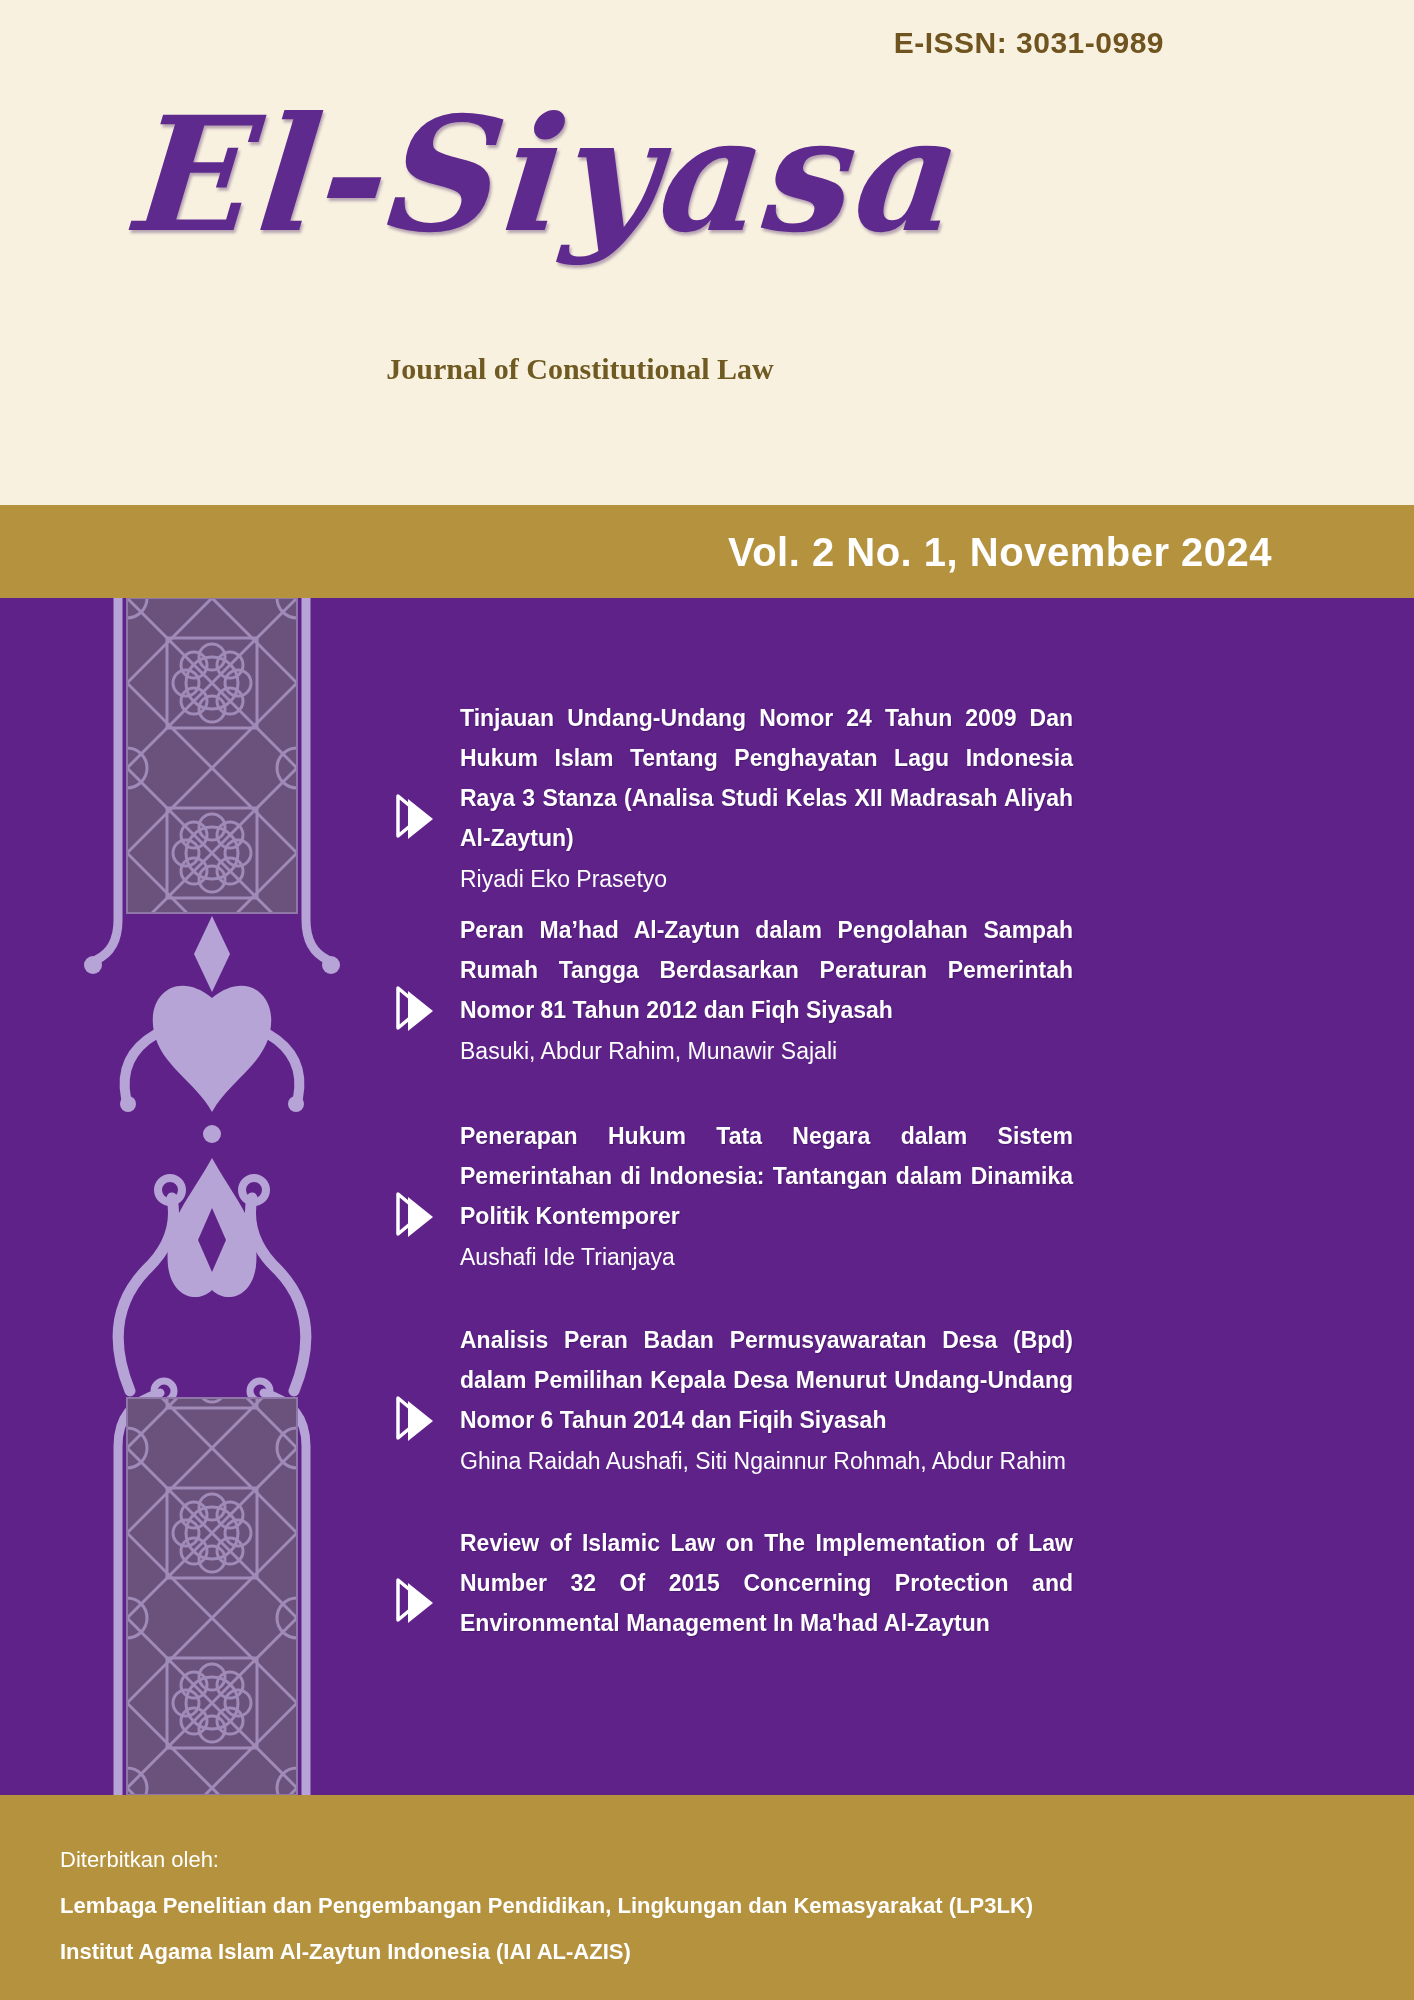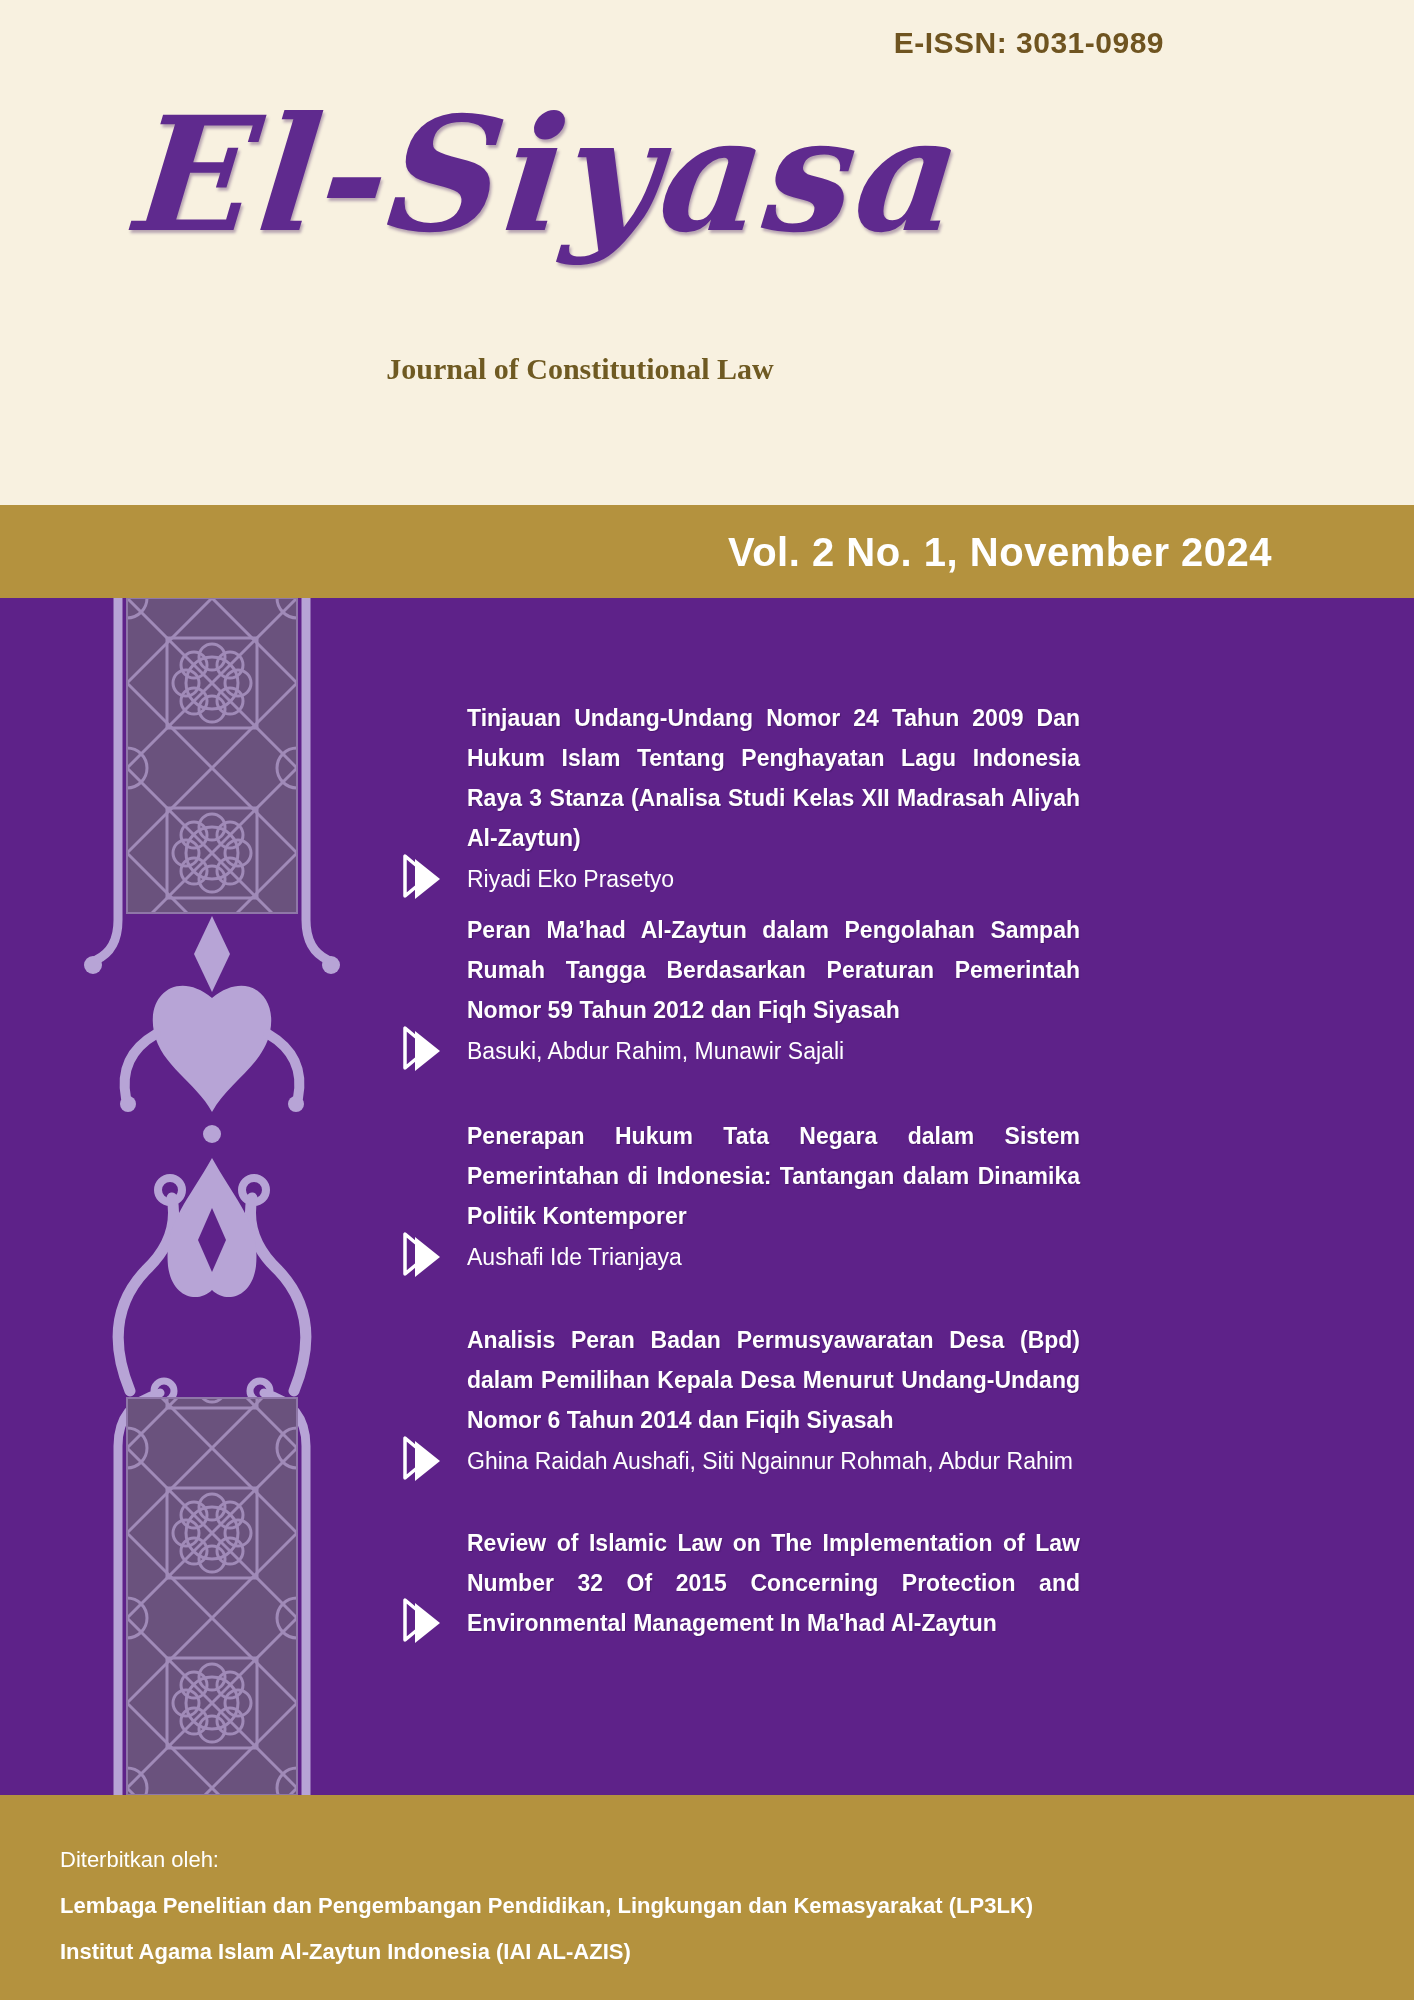--- a/index.html
+++ b/index.html
@@ -51,21 +51,21 @@
   }
 
   
   .main {
     position:absolute; top:598px; left:0; width:100%; height:1197px;
     background:#5e2289;
   }
   .ornament { position:absolute; left:60px; top:0; width:360px; height:1197px; }
 
   .articles { position:absolute; left:387px; top:0; width:678px; height:100%; }
-  .article { position:absolute; left:15px; width:678px; display:flex; align-items:flex-end; }
+  .article { position:absolute; left:8px; width:678px; display:flex; align-items:center; }
   .arrow {
     flex:0 0 40px; width:40px; height:46px; margin-top:34px;
   }
   .article-text { margin-left:25px; width:613px; }
   .article-title {
     color:#ffffff; font-size:23px; font-weight:bold;
     line-height:40px; text-align:justify;
     text-shadow:1px 1px 1px rgba(40,10,60,0.35);
   }
   .article-authors {
@@ -174,21 +174,21 @@
           <div class="article-authors">Riyadi Eko Prasetyo</div>
         </div>
       </div>
 
       <div class="article" style="top:312px">
         <svg class="arrow" viewBox="0 0 40 46">
           <polygon points="3,3 3,43 27,23" fill="none" stroke="#ffffff" stroke-width="3.5" stroke-linejoin="round"></polygon>
           <polygon points="13,6 38,26 13,46" fill="#ffffff"></polygon>
         </svg>
         <div class="article-text">
-          <div class="article-title">Peran Ma’had Al-Zaytun dalam Pengolahan Sampah Rumah Tangga Berdasarkan Peraturan Pemerintah Nomor 59 Tahun 2012 dan Fiqh Siyasah</div>
+          <div class="article-title">Peran Ma’had Al-Zaytun dalam Pengolahan Sampah Rumah Tangga Berdasarkan Peraturan Pemerintah Nomor 81 Tahun 2012 dan Fiqh Siyasah</div>
           <div class="article-authors">Basuki, Abdur Rahim, Munawir Sajali</div>
         </div>
       </div>
 
       <div class="article" style="top:518px">
         <svg class="arrow" viewBox="0 0 40 46">
           <polygon points="3,3 3,43 27,23" fill="none" stroke="#ffffff" stroke-width="3.5" stroke-linejoin="round"></polygon>
           <polygon points="13,6 38,26 13,46" fill="#ffffff"></polygon>
         </svg>
         <div class="article-text">

